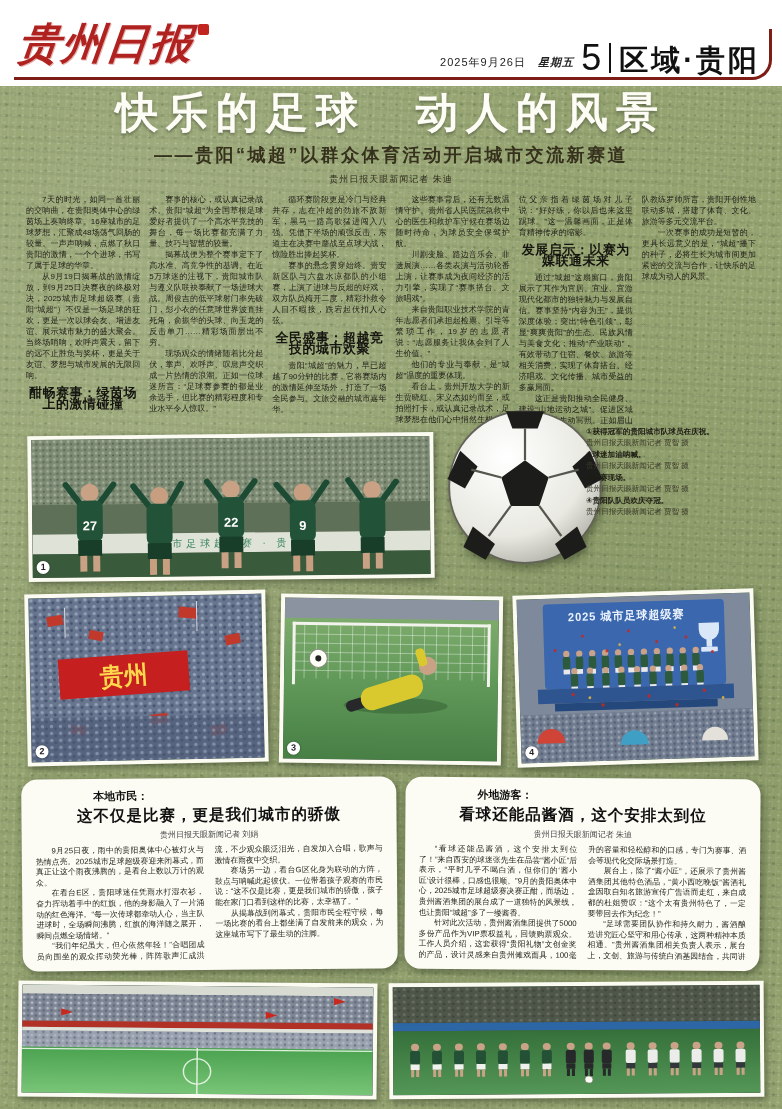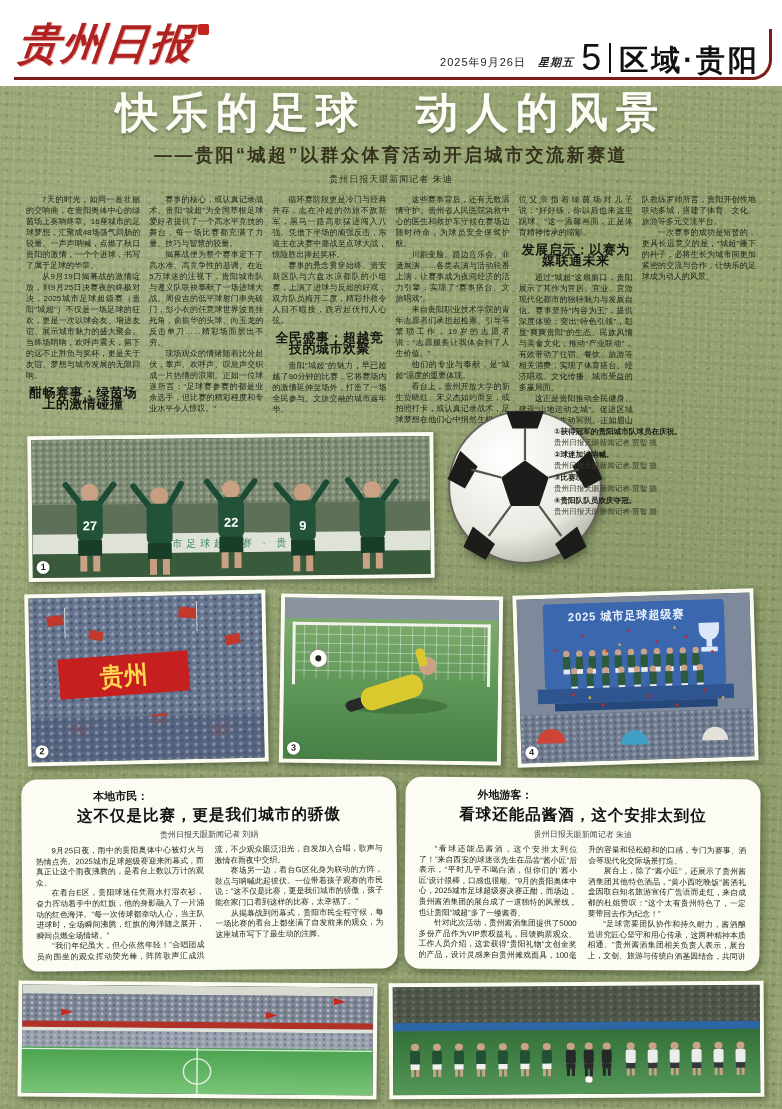--- a/index.html
+++ b/index.html
@@ -48,21 +48,21 @@
   .photo-inner{position:relative;width:100%;height:100%;overflow:hidden;background:#47604a;}
   .photo svg{display:block;width:100%;height:100%;}
   .badge{position:absolute;left:8px;bottom:8px;width:13px;height:13px;border-radius:50%;
     background:#fff;color:#222;font-size:9px;line-height:13px;text-align:center;font-weight:bold;
     box-shadow:0 0 2px rgba(0,0,0,.4);}
 
   
   .rowB{position:relative;height:150px;margin:4px 26px 0;}
   .ph-players{position:absolute;left:2px;top:4px;width:398px;height:138px;transform:rotate(-.6deg);}
   .ball-wrap{position:absolute;left:420px;top:-22px;width:158px;height:158px;filter:drop-shadow(2px 4px 4px rgba(30,40,20,.45));}
-  .num-captions{position:absolute;left:528px;top:-4px;width:172px;font-size:7.6px;line-height:11px;color:#1d1c14;}
+  .num-captions{position:absolute;left:560px;top:-4px;width:172px;font-size:7.6px;line-height:11px;color:#1d1c14;}
   .num-captions .cap{font-weight:bold;}
   .num-captions .crd{color:#3c3a2b;margin-bottom:1px;}
 
   
   .rowC{margin:12px 26px 0;display:flex;gap:13px;height:172px;}
   .ph-fans{width:233px;transform:rotate(-1.2deg);}
   .ph-gk{width:214px;transform:rotate(.8deg);margin-top:3px;}
   .ph-podium{flex:1;transform:rotate(-1.8deg);}
 
   

